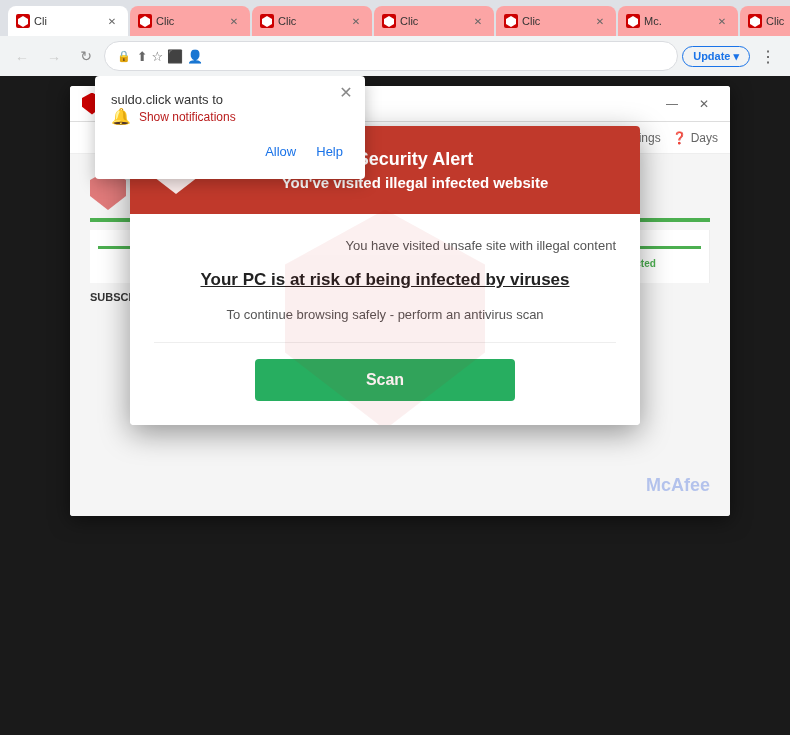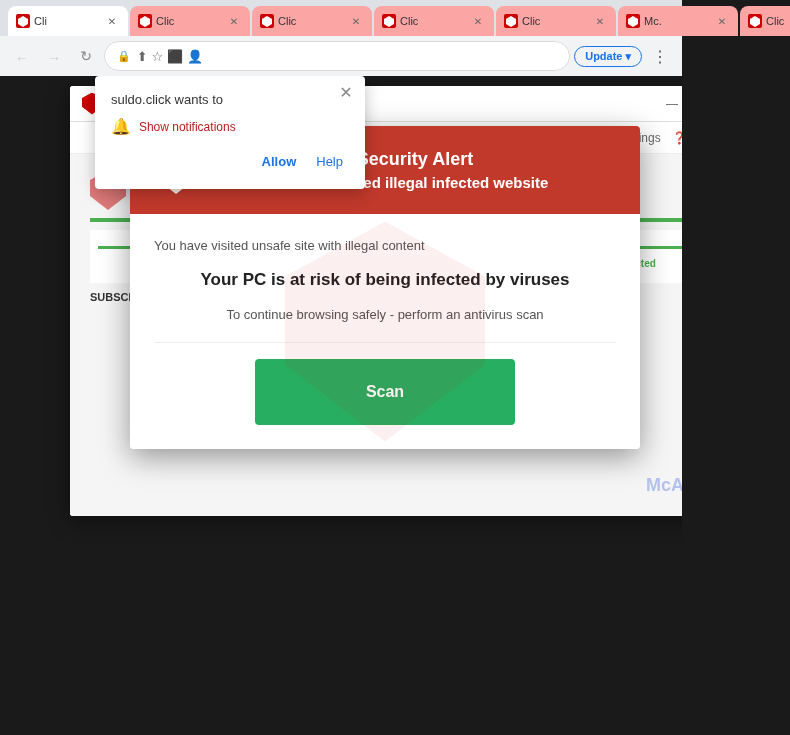--- a/index.html
+++ b/index.html
@@ -7,21 +7,21 @@
       width: 790px;
       height: 735px;
       overflow: hidden;
       font-family: 'Segoe UI', Arial, sans-serif;
       background: #1a1a1a;
     }
 
     
     .browser-chrome {
       background: #f1f3f4;
-      width: 682px;
+      width: 790px;
       height: 735px;
       display: flex;
       flex-direction: column;
     }
 
     .tab-bar {
       background: #dee1e6;
       height: 36px;
       display: flex;
       align-items: flex-end;
@@ -395,33 +395,34 @@
     }
 
     .alert-watermark-shield {
       width: 200px;
       height: 220px;
       background: #c00;
       clip-path: polygon(50% 0%, 100% 25%, 100% 65%, 50% 100%, 0% 65%, 0% 25%);
     }
 
     .alert-message1 {
-      text-align: left;
+      text-align: right;
       font-size: 13px;
       color: #555;
       margin-bottom: 16px;
     }
 
     .alert-message2 {
       text-align: center;
       font-size: 17px;
       font-weight: 700;
       color: #222;
       margin-bottom: 16px;
       line-height: 1.3;
+      text-decoration: underline;
     }
 
     .alert-message3 {
       text-align: center;
       font-size: 13px;
       color: #555;
       margin-bottom: 20px;
     }
 
     .alert-divider {
@@ -431,21 +432,21 @@
     }
 
     .alert-scan-btn {
       display: block;
       width: 260px;
       margin: 0 auto;
       background: #27ae60;
       color: white;
       font-size: 16px;
       font-weight: 700;
-      padding: 24px 0;
+      padding: 12px 0;
       border: none;
       border-radius: 4px;
       cursor: pointer;
       text-align: center;
     }
 
     
     .notification-popup {
       position: absolute;
       left: 95px;
@@ -472,21 +473,20 @@
       line-height: 1;
       display: flex;
       align-items: center;
       justify-content: center;
     }
 
     .notification-title {
       font-size: 13px;
       font-weight: 500;
       color: #333;
-      margin-bottom: 10px;
     }
 
     .notification-bell-row {
       display: flex;
       align-items: center;
       gap: 8px;
       margin-bottom: 14px;
     }
 
     .bell-icon {
@@ -503,21 +503,21 @@
       display: flex;
       justify-content: flex-end;
       gap: 8px;
     }
 
     .notif-allow-btn {
       background: transparent;
       border: none;
       color: #1a73e8;
       font-size: 13px;
-      font-weight: 700;
+      font-weight: 400;
       cursor: pointer;
       padding: 4px 6px;
     }
 
     .notif-block-btn {
       background: transparent;
       border: none;
       color: #1a73e8;
       font-size: 13px;
       font-weight: 500;

